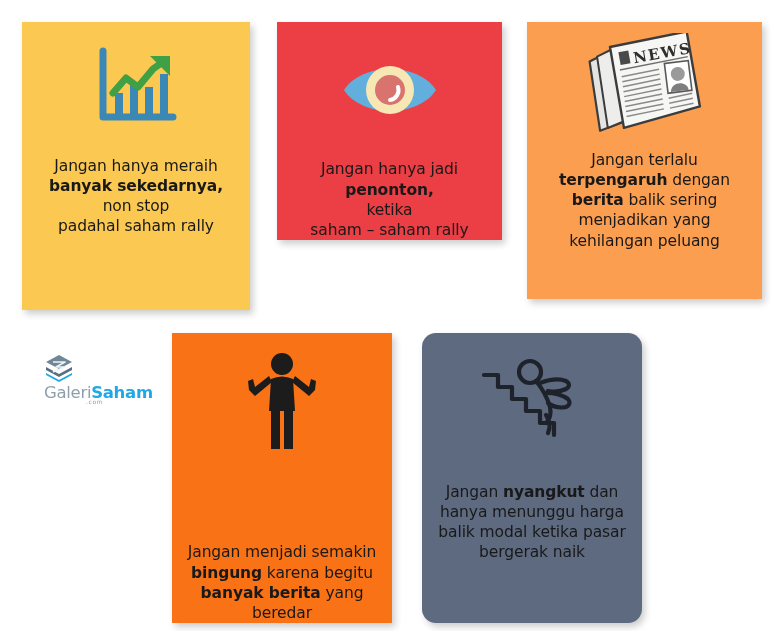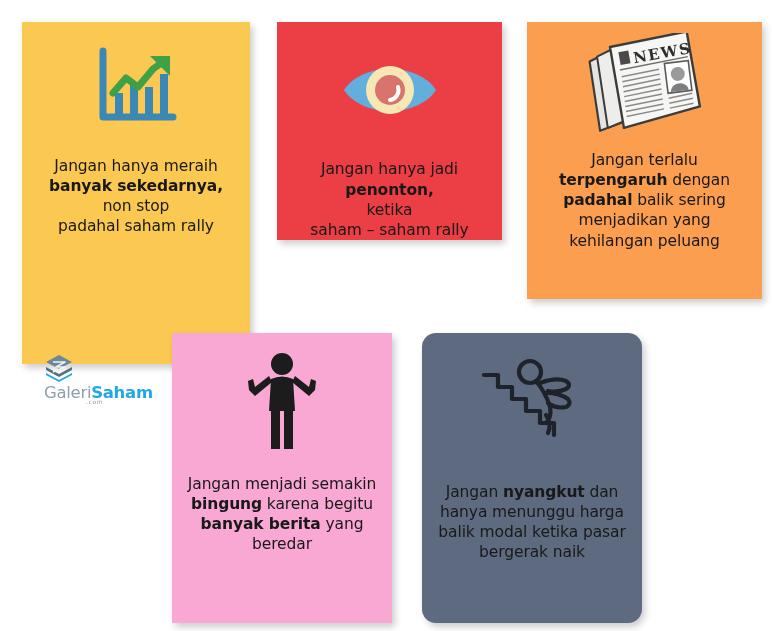--- a/index.html
+++ b/index.html
@@ -39,21 +39,21 @@
     color: #191919;
     font-family: "DejaVu Sans", sans-serif;
     line-height: 1.30;
     letter-spacing: -0.1px;
   }
   .card-text b {
     font-weight: bold;
   }
 
   
-  #card-1 { left: 22px;  top: 22px;  width: 228px; height: 342px; background: #FBC951; }
+  #card-1 { left: 22px;  top: 22px;  width: 228px; height: 288px; background: #FBC951; }
   #card-2 { left: 277px; top: 22px;  width: 225px; height: 218px; background: #EC3E45; }
   #card-3 { left: 527px; top: 22px;  width: 235px; height: 277px; background: #FB9E50; }
   #card-4 { left: 172px; top: 333px; width: 220px; height: 290px; background: #77AEBA; }
   #card-5 { left: 422px; top: 333px; width: 220px; height: 290px; background: #5E6A80; border-radius: 14px; }
 
   #card-1 .card-icon { height: 128px; }
   #card-2 .card-icon { height: 140px; }
   #card-3 .card-icon { height: 128px; }
   #card-4 .card-icon { height: 135px; }
   #card-5 .card-icon { height: 135px; }
@@ -171,27 +171,27 @@
             <line x1="82" y1="68" x2="106" y2="66"></line>
               <line x1="82" y1="73" x2="106" y2="71"></line>
             <line x1="82" y1="78" x2="106" y2="76"></line>
           </g>
         </g>
       </svg>
     </div>
     <div class="card-text">
       <div><span>Jangan terlalu</span></div>
       <div><b>terpengaruh</b><span> dengan</span></div>
-      <div><b>padahal</b><span> balik sering</span></div>
+      <div><b>berita</b><span> balik sering</span></div>
       <div><span>menjadikan yang</span></div>
       <div><span>kehilangan peluang</span></div>
     </div>
   </div>
 
-  <div class="card" id="card-4" style="background: #f9a8d4;">
+  <div class="card" id="card-4" style="background: #f97316; justify-content: space-between;">
     <div class="card-icon">
       <svg width="80" height="100" viewBox="0 0 80 100" aria-hidden="true">
         <g fill="#1C1C1C">
           <circle cx="40" cy="13" r="11"></circle>
 
           <path d="M29 28 Q40 23 51 28 L53 60 L27 60 Z"></path>
 
           <path d="M30 31 L13 45 L7 39 L6 30 L11 28 L13 36 L27 25 Z"></path>
 
           <path d="M50 31 L67 45 L73 39 L74 30 L69 28 L67 36 L53 25 Z"></path>

